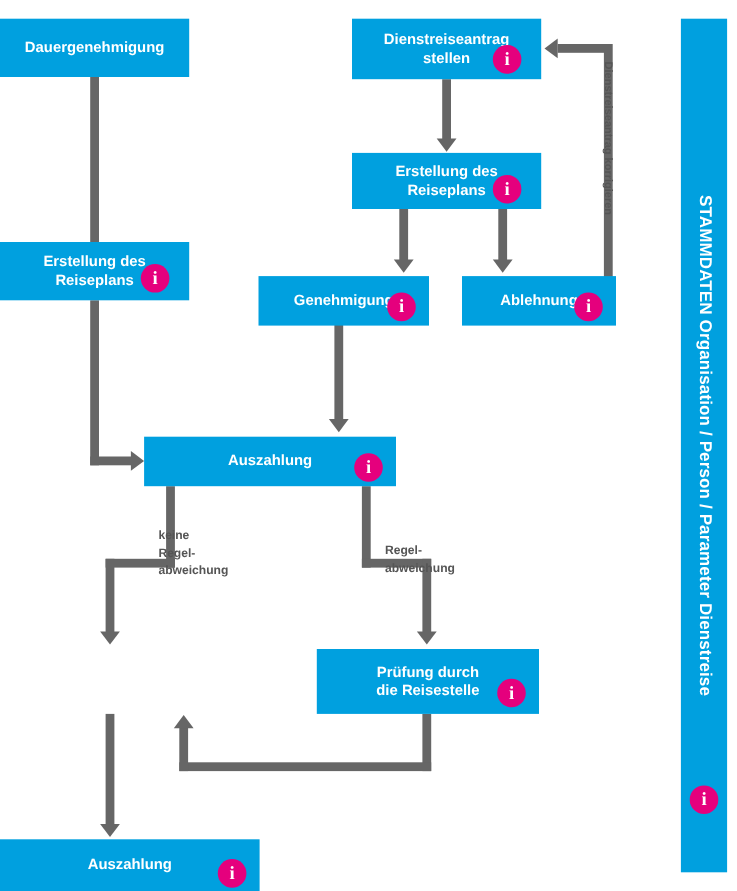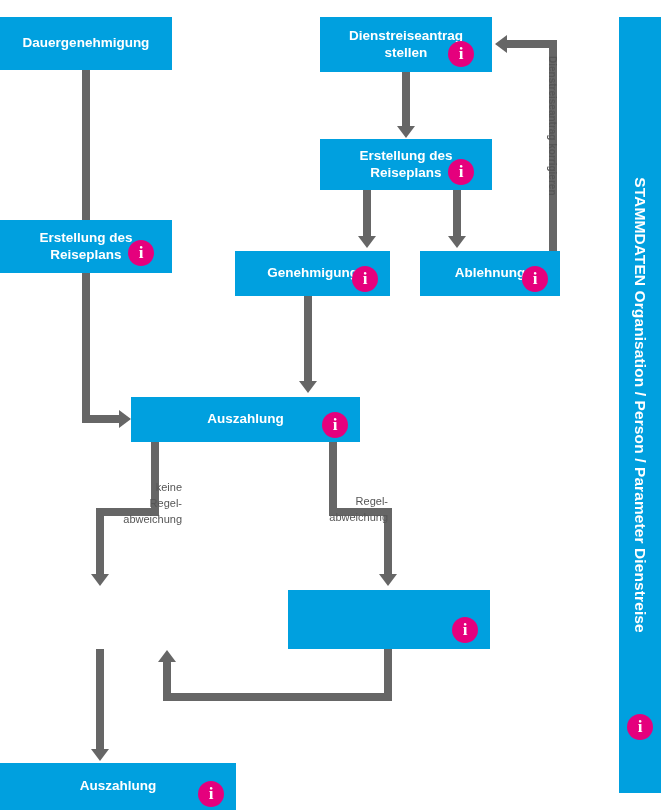--- a/index.html
+++ b/index.html
@@ -87,25 +87,26 @@
     border-top: 9px solid transparent;
     border-bottom: 9px solid transparent;
     border-right: 12px solid #666666;
   }
 
   
   .edge-label {
     position: absolute;
     color: #555555;
     font-size: 11px;
-    font-weight: normal;
+    font-weight: bold;
     line-height: 1.45;
-    text-align: right;
+    text-align: left;
     white-space: pre-line;
     z-index: 4;
+    margin-left: 40px;
   }
 
   
   .edge-label-vert {
     position: absolute;
     color: #555555;
     font-size: 10px;
     font-weight: bold;
     white-space: nowrap;
     transform-origin: 0 0;
@@ -223,20 +224,22 @@
     <span class="info-badge" style="right:12px; bottom:4px;">i</span>
   </div>
 
   <div class="node" style="left:131px; top:397px; width:229px; height:45px;">
     <span class="label">Auszahlung</span>
     <span class="info-badge" style="right:12px; bottom:4px;">i</span>
   </div>
 
 
   <div class="node" style="left:288px; top:590px; width:202px; height:59px;">
+    <span class="label">Prüfung durch
+die Reisestelle</span>
     <span class="info-badge" style="right:12px; bottom:6px;">i</span>
   </div>
 
   <div class="node" style="left:0px; top:763px; width:236px; height:47px;">
     <span class="label">Auszahlung</span>
     <span class="info-badge" style="right:12px; bottom:3px;">i</span>
   </div>
 
   <div id="sidebar">
     <div id="sidebar-text">STAMMDATEN Organisation / Person / Parameter Dienstreise</div>

